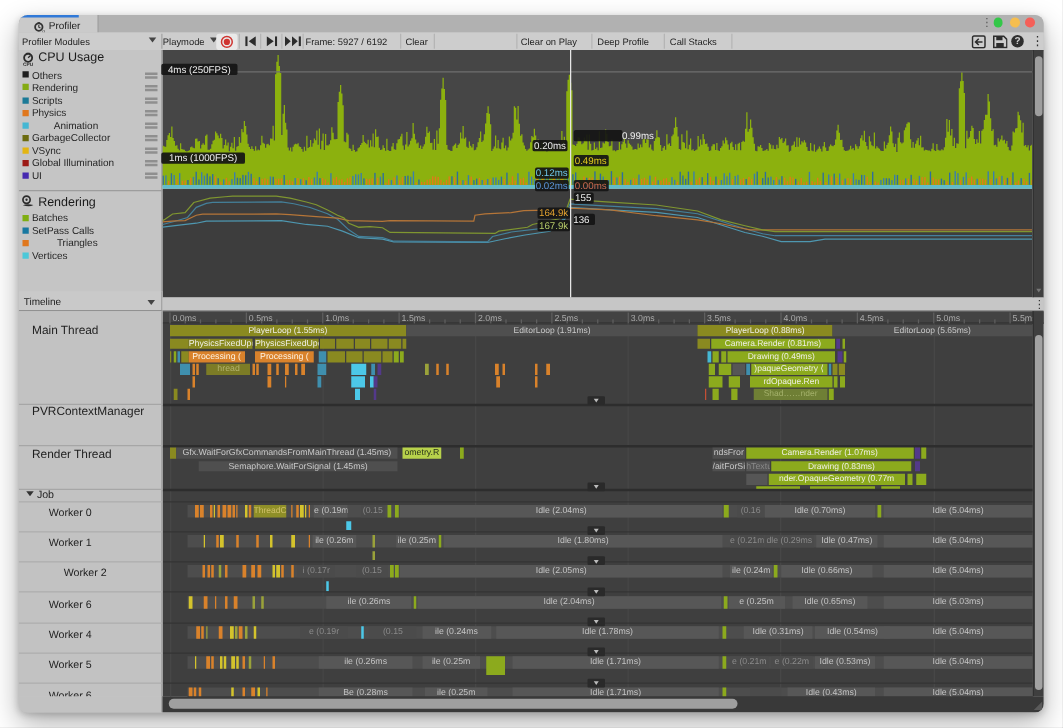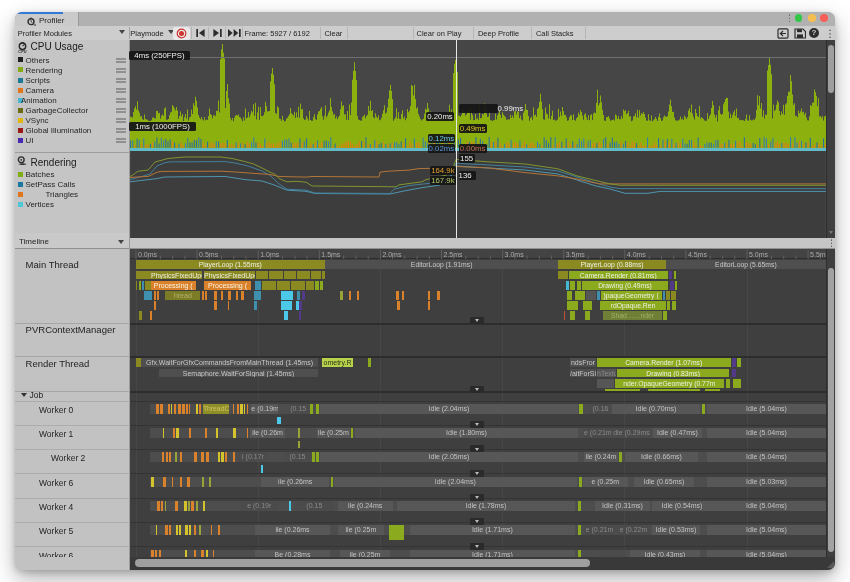--- a/index.html
+++ b/index.html
@@ -84,25 +84,25 @@
 <div style="position:absolute;left:100.5px;top:49px;width:10px;height:1.7px;background:#8f8f8f;"></div>
 <div style="position:absolute;left:2.5px;top:55.45px;width:5px;height:5px;background:#84ab12;"></div>
 <div style="position:absolute;left:10.5px;top:54.05px;font-size:8px;line-height:10px;color:#262626;white-space:nowrap;">Rendering</div>
 <div style="position:absolute;left:100.5px;top:56.05px;width:10px;height:1.7px;background:#8f8f8f;"></div>
 <div style="position:absolute;left:100.5px;top:59.05px;width:10px;height:1.7px;background:#8f8f8f;"></div>
 <div style="position:absolute;left:2.5px;top:65.5px;width:5px;height:5px;background:#1b7a97;"></div>
 <div style="position:absolute;left:10.5px;top:64.1px;font-size:8px;line-height:10px;color:#262626;white-space:nowrap;">Scripts</div>
 <div style="position:absolute;left:100.5px;top:66.1px;width:10px;height:1.7px;background:#8f8f8f;"></div>
 <div style="position:absolute;left:100.5px;top:69.1px;width:10px;height:1.7px;background:#8f8f8f;"></div>
 <div style="position:absolute;left:2.5px;top:75.55px;width:5px;height:5px;background:#e0771d;"></div>
-<div style="position:absolute;left:10.5px;top:74.15px;font-size:8px;line-height:10px;color:#262626;white-space:nowrap;">Camera</div>
+<div style="position:absolute;left:10.5px;top:74.15px;font-size:8px;line-height:10px;color:#262626;white-space:nowrap;">Physics</div>
 <div style="position:absolute;left:100.5px;top:76.15px;width:10px;height:1.7px;background:#8f8f8f;"></div>
 <div style="position:absolute;left:100.5px;top:79.15px;width:10px;height:1.7px;background:#8f8f8f;"></div>
 <div style="position:absolute;left:2.5px;top:85.6px;width:5px;height:5px;background:#45b7d3;"></div>
-<div style="position:absolute;left:6px;top:84.2px;font-size:8px;line-height:10px;color:#262626;white-space:nowrap;">Animation</div>
+<div style="position:absolute;left:28px;top:84.2px;font-size:8px;line-height:10px;color:#262626;white-space:nowrap;">Animation</div>
 <div style="position:absolute;left:100.5px;top:86.2px;width:10px;height:1.7px;background:#8f8f8f;"></div>
 <div style="position:absolute;left:100.5px;top:89.2px;width:10px;height:1.7px;background:#8f8f8f;"></div>
 <div style="position:absolute;left:2.5px;top:95.65px;width:5px;height:5px;background:#6b6b0f;"></div>
 <div style="position:absolute;left:10.5px;top:94.25px;font-size:8px;line-height:10px;color:#262626;white-space:nowrap;">GarbageCollector</div>
 <div style="position:absolute;left:100.5px;top:96.25px;width:10px;height:1.7px;background:#8f8f8f;"></div>
 <div style="position:absolute;left:100.5px;top:99.25px;width:10px;height:1.7px;background:#8f8f8f;"></div>
 <div style="position:absolute;left:2.5px;top:105.7px;width:5px;height:5px;background:#e3b511;"></div>
 <div style="position:absolute;left:10.5px;top:104.3px;font-size:8px;line-height:10px;color:#262626;white-space:nowrap;">VSync</div>
 <div style="position:absolute;left:100.5px;top:106.3px;width:10px;height:1.7px;background:#8f8f8f;"></div>
 <div style="position:absolute;left:100.5px;top:109.3px;width:10px;height:1.7px;background:#8f8f8f;"></div>

